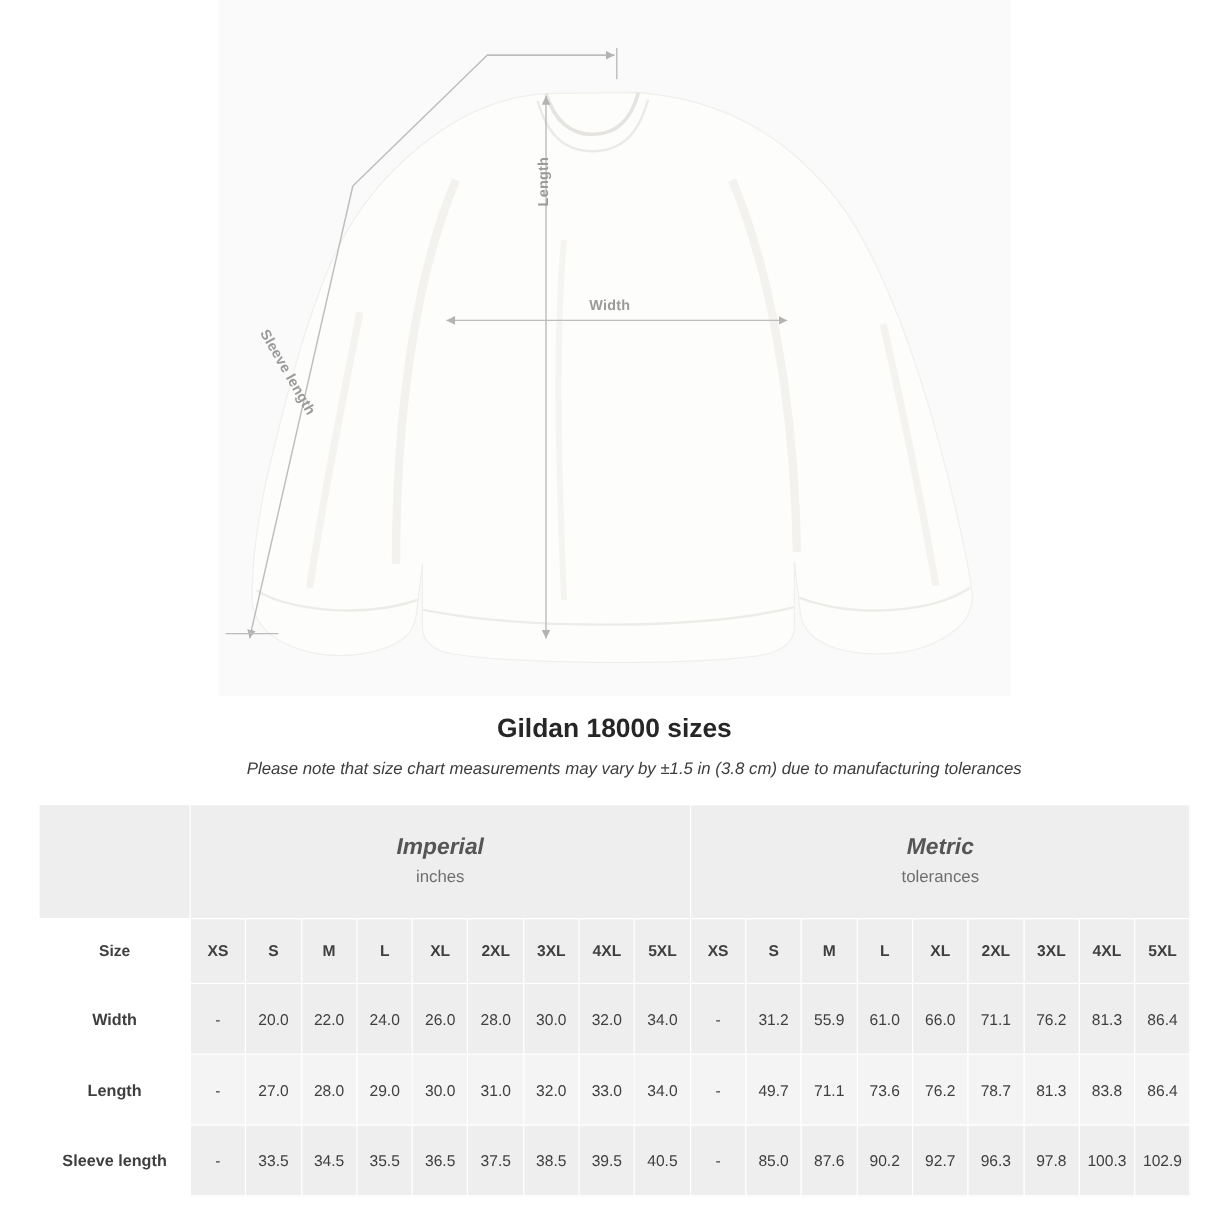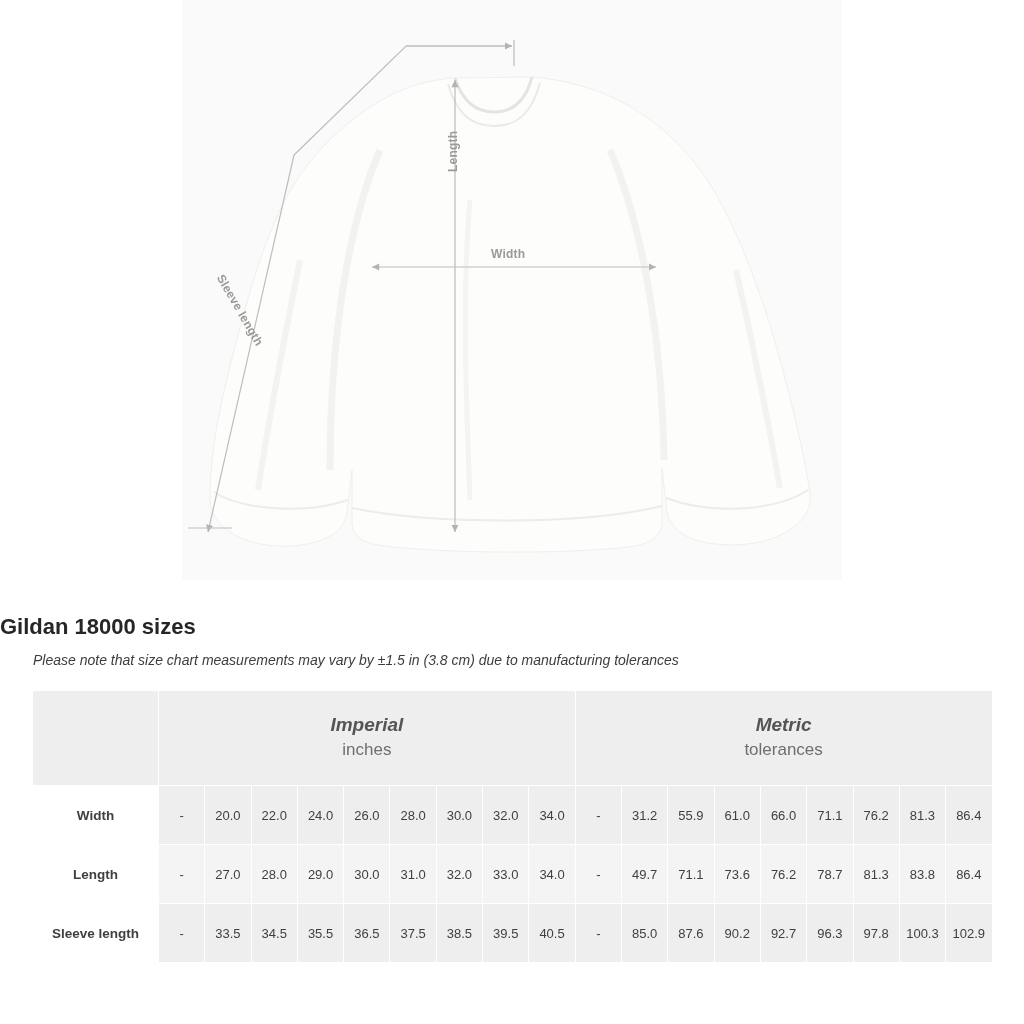--- a/index.html
+++ b/index.html
@@ -54,22 +54,22 @@
     left: 491px; top: 247px;
   }
   .dim-sleeve {
     left: 226px; top: 272px;
     transform: rotate(60deg);
     transform-origin: left top;
   }
 
   
   .title-block {
-    text-align: left;
-    margin-top: 24px;
+    text-align: center;
+    margin-top: 4px;
   }
   .chart-title {
     font-size: 22px;
     font-weight: bold;
     color: #262626;
     margin: 0 0 12px 0;
   }
   .chart-note {
     font-size: 14px;
     font-style: italic;
@@ -105,21 +105,21 @@
   }
   .unit-name {
     font-size: 19px;
     font-weight: bold;
     font-style: italic;
     color: #555555;
     display: block;
     line-height: 1.25;
   }
   .unit-sub {
-    font-size: 17px;
+    font-size: 14px;
     color: #6e6e6e;
     display: block;
     line-height: 1.6;
   }
 
   .head-row td {
     height: 54px;
     background: #eeeeee;
     font-weight: bold;
     font-size: 13.5px;
@@ -239,20 +239,41 @@
           <td colspan="9">
             <span class="unit-name">Imperial</span>
             <span class="unit-sub">inches</span>
           </td>
           <td colspan="9">
             <span class="unit-name">Metric</span>
             <span class="unit-sub">tolerances</span>
           </td>
         </tr>
 
+        <tr class="head-row">
+          <td class="label-cell">Size</td>
+          <td>XS</td>
+          <td>S</td>
+          <td>M</td>
+          <td>L</td>
+          <td>XL</td>
+          <td>2XL</td>
+          <td>3XL</td>
+          <td>4XL</td>
+          <td>5XL</td>
+          <td>XS</td>
+          <td>S</td>
+          <td>M</td>
+          <td>L</td>
+          <td>XL</td>
+          <td>2XL</td>
+          <td>3XL</td>
+          <td>4XL</td>
+          <td>5XL</td>
+        </tr>
 
         <tr class="data-row">
           <td class="label-cell">Width</td>
           <td>-</td>
           <td>20.0</td>
           <td>22.0</td>
           <td>24.0</td>
           <td>26.0</td>
           <td>28.0</td>
           <td>30.0</td>

